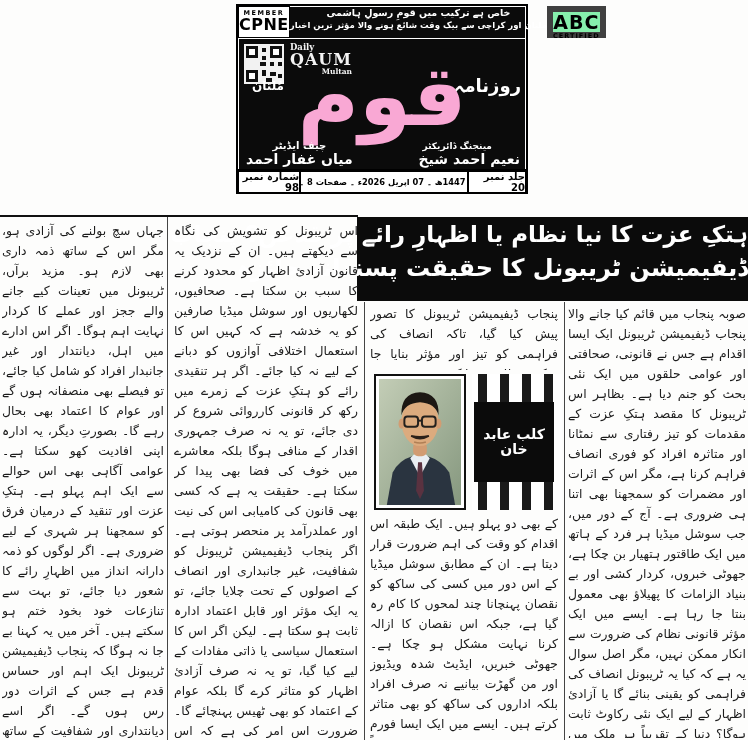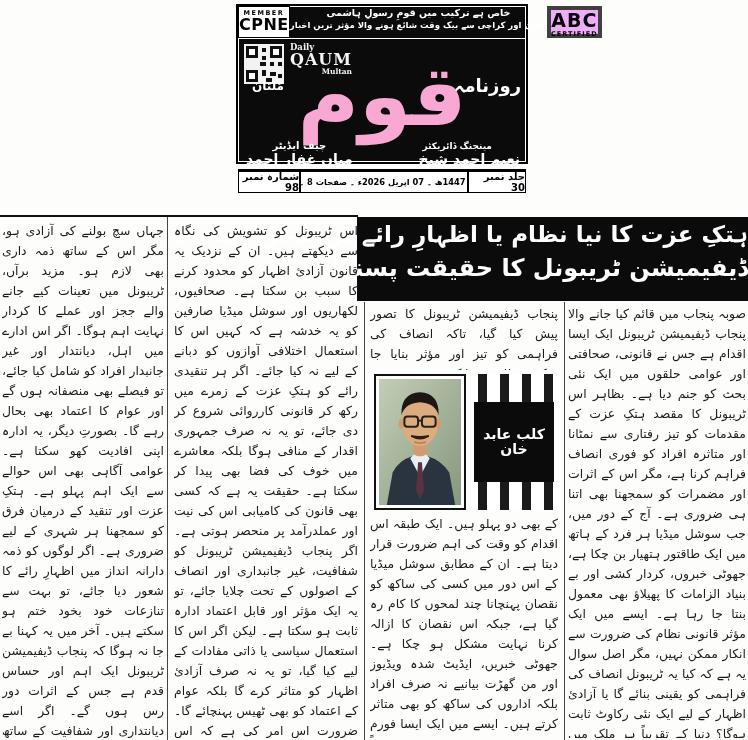--- a/index.html
+++ b/index.html
@@ -3,34 +3,34 @@
 <meta charset="utf-8">
 <style>
   html,body{margin:0;padding:0;background:#e8e8e8;}
   .page{
     position:relative;width:748px;height:740px;background:#fdfdfc;
     font-family:"DejaVu Sans",sans-serif;color:#161616;overflow:hidden;
     margin:0 auto;
   }
   
   .masthead{
-    position:absolute;left:236px;top:4px;width:292px;height:160px;
+    position:absolute;left:236px;top:4px;width:292px;height:190px;
     background:#0b0b0b;border:2px solid #000;box-sizing:border-box;
     box-shadow:inset 0 0 0 1px #fff;
   }
   .mh-top{display:flex;height:32px;border-bottom:1px solid #fff;}
   .member-box{width:58px;background:#fff;color:#000;text-align:center;
     border:1px solid #000;box-sizing:border-box;padding-top:2px;}
   .member-box .small{font-size:6.5px;font-weight:bold;letter-spacing:1.5px;}
   .member-box .big{font-size:16px;font-weight:bold;letter-spacing:.5px;line-height:1;}
   .slogan{flex:1;color:#fff;direction:rtl;text-align:center;padding-top:0;}
   .slogan .l1{font-size:9.5px;font-weight:bold;line-height:13px;white-space:nowrap;}
   .slogan .l2{font-size:8.5px;font-weight:bold;line-height:12px;white-space:nowrap;}
-  .abc-box{width:64px;background:#f0abfc;color:#000;text-align:center;
-    border:4px solid #404040;box-sizing:border-box;}
+  .abc-box{width:64px;background:#86efac;color:#000;text-align:center;
+    border:6px solid #404040;box-sizing:border-box;}
   .abc-box .big{font-size:19px;font-weight:bold;line-height:20px;letter-spacing:1px;}
   .abc-box .small{font-size:6.5px;font-weight:bold;letter-spacing:1px;}
   .mh-main{position:relative;height:130px;color:#fff;}
   .qr{position:absolute;left:6px;top:5px;width:40px;height:40px;background:#111;}
   .latin{position:absolute;left:52px;top:3px;font-family:"DejaVu Serif",serif;color:#f3f3f3;}
   .latin .daily{font-size:8.5px;font-weight:bold;}
   .latin .qaum{font-size:16px;font-weight:bold;letter-spacing:1px;line-height:15px;}
   .latin .multan{font-size:7.5px;font-weight:bold;text-align:right;}
   .bigname{
     position:absolute;left:50%;top:44%;transform:translate(-50%,-50%);
@@ -145,21 +145,21 @@
         <div class="t">چیف ایڈیٹر</div>
         <div class="n">میاں غفار احمد</div>
       </div>
       <div class="md">
         <div class="t">مینجنگ ڈائریکٹر</div>
         <div class="n">نعیم احمد شیخ</div>
       </div>
     </div>
 
     <div class="mh-date">
-      <div class="cell vol">جلد نمبر 30</div>
+      <div class="cell vol">جلد نمبر 20</div>
       <div class="cell dl">منگل 18 شوال 1447ھ ۔ 07 اپریل 2026ء ۔ صفحات 8 ۔ قیمت 30 روپے</div>
       <div class="cell issue">شمارہ نمبر 98</div>
     </div>
   </div>
 
   <div class="headline">
     <div class="h1">ہتکِ عزت کا نیا نظام یا اظہارِ رائے پر قدغن؟ پنجاب</div>
     <div class="h2">ڈیفیمیشن ٹریبونل کا حقیقت پسندانہ جائزہ</div>
   </div>
 

